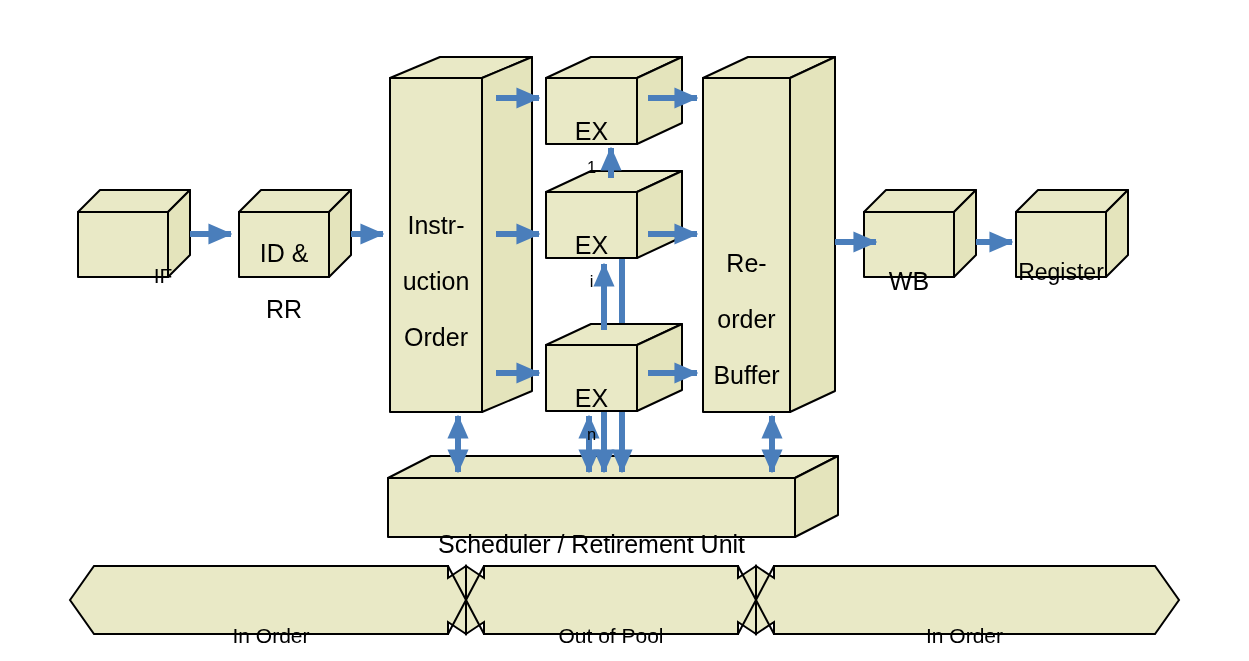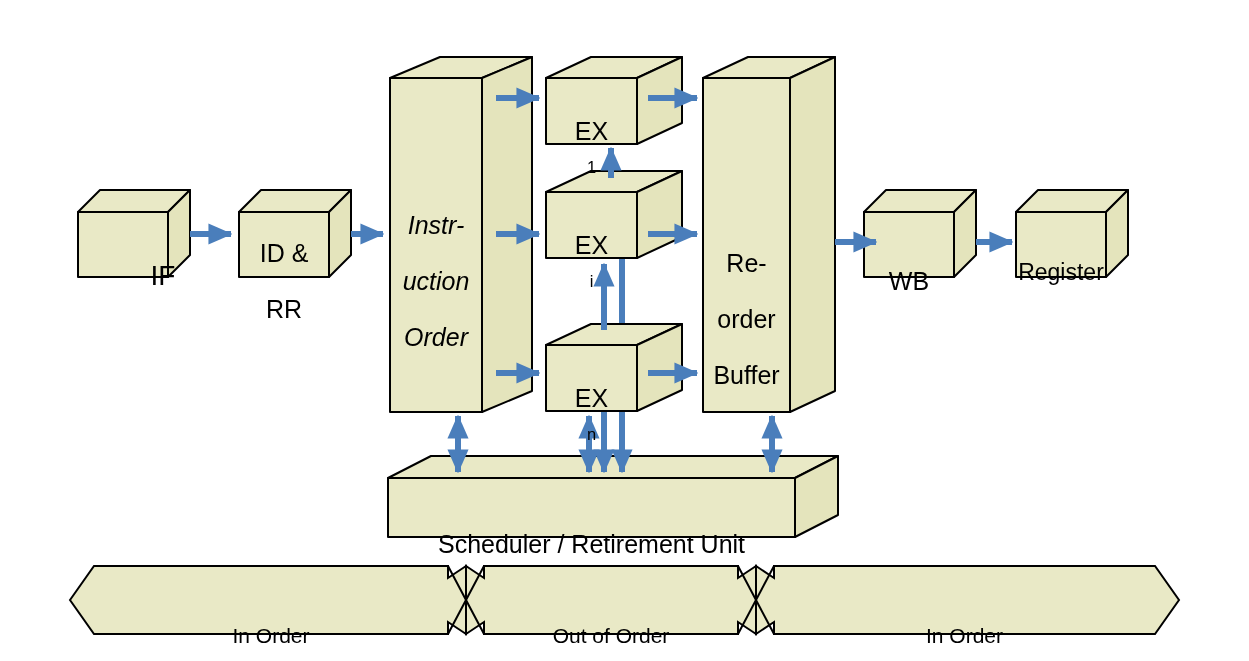--- a/index.html
+++ b/index.html
@@ -121,29 +121,29 @@
     <polygon points="756,566 774,578 774,566 1155,566 1155,566 1155,566 1179,600 1155,634 1155,634 774,634 774,622 756,634"></polygon>
   </g>
   <g stroke="#000" stroke-width="2" fill="none">
     <line x1="448" y1="566" x2="484" y2="634"></line>
     <line x1="484" y1="566" x2="448" y2="634"></line>
     <line x1="738" y1="566" x2="774" y2="634"></line>
     <line x1="774" y1="566" x2="738" y2="634"></line>
   </g>
 </svg>
 
-<div class="lbl" style="left:78px;top:212px;width:90px;height:55px;font-size:28px;padding-left:40px;">
+<div class="lbl" style="left:78px;top:212px;width:90px;height:55px;font-size:21px;padding-left:40px;">
   <span>IF</span>
 </div>
 
 <div class="lbl" style="left:239px;top:212px;width:90px;height:65px;font-size:25px;align-items:center;">
   <span><span>ID &amp;</span><br><span>RR</span></span>
 </div>
 
-<div class="lbl" style="left:390px;top:78px;width:92px;height:334px;font-size:25px;font-style:italic;">
+<div class="lbl" style="left:390px;top:78px;width:92px;height:334px;font-size:25px;">
   <span><span>Instr-</span><br><span>uction</span><br><span>Order</span></span>
 </div>
 
 <div class="lbl" style="left:546px;top:78px;width:91px;height:66px;font-size:25px;">
   <span><span>EX</span><sub>1</sub></span>
 </div>
 
 <div class="lbl" style="left:546px;top:192px;width:91px;height:66px;font-size:25px;">
   <span><span>EX</span><sub>i</sub></span>
 </div>
@@ -166,20 +166,20 @@
 
 <div class="lbl" style="left:388px;top:478px;width:407px;height:59px;font-size:25px;align-items:center;">
   <span>Scheduler / Retirement Unit</span>
 </div>
 
 <div class="lbl" style="left:94px;top:578px;width:354px;height:44px;font-size:21px;">
   <span>In Order</span>
 </div>
 
 <div class="lbl" style="left:484px;top:578px;width:254px;height:44px;font-size:21px;">
-  <span>Out of Order</span>
+  <span>Out of Pool</span>
 </div>
 
 <div class="lbl" style="left:774px;top:578px;width:381px;height:44px;font-size:21px;">
   <span>In Order</span>
 </div>
 
 </div>
 
 </body></html>

